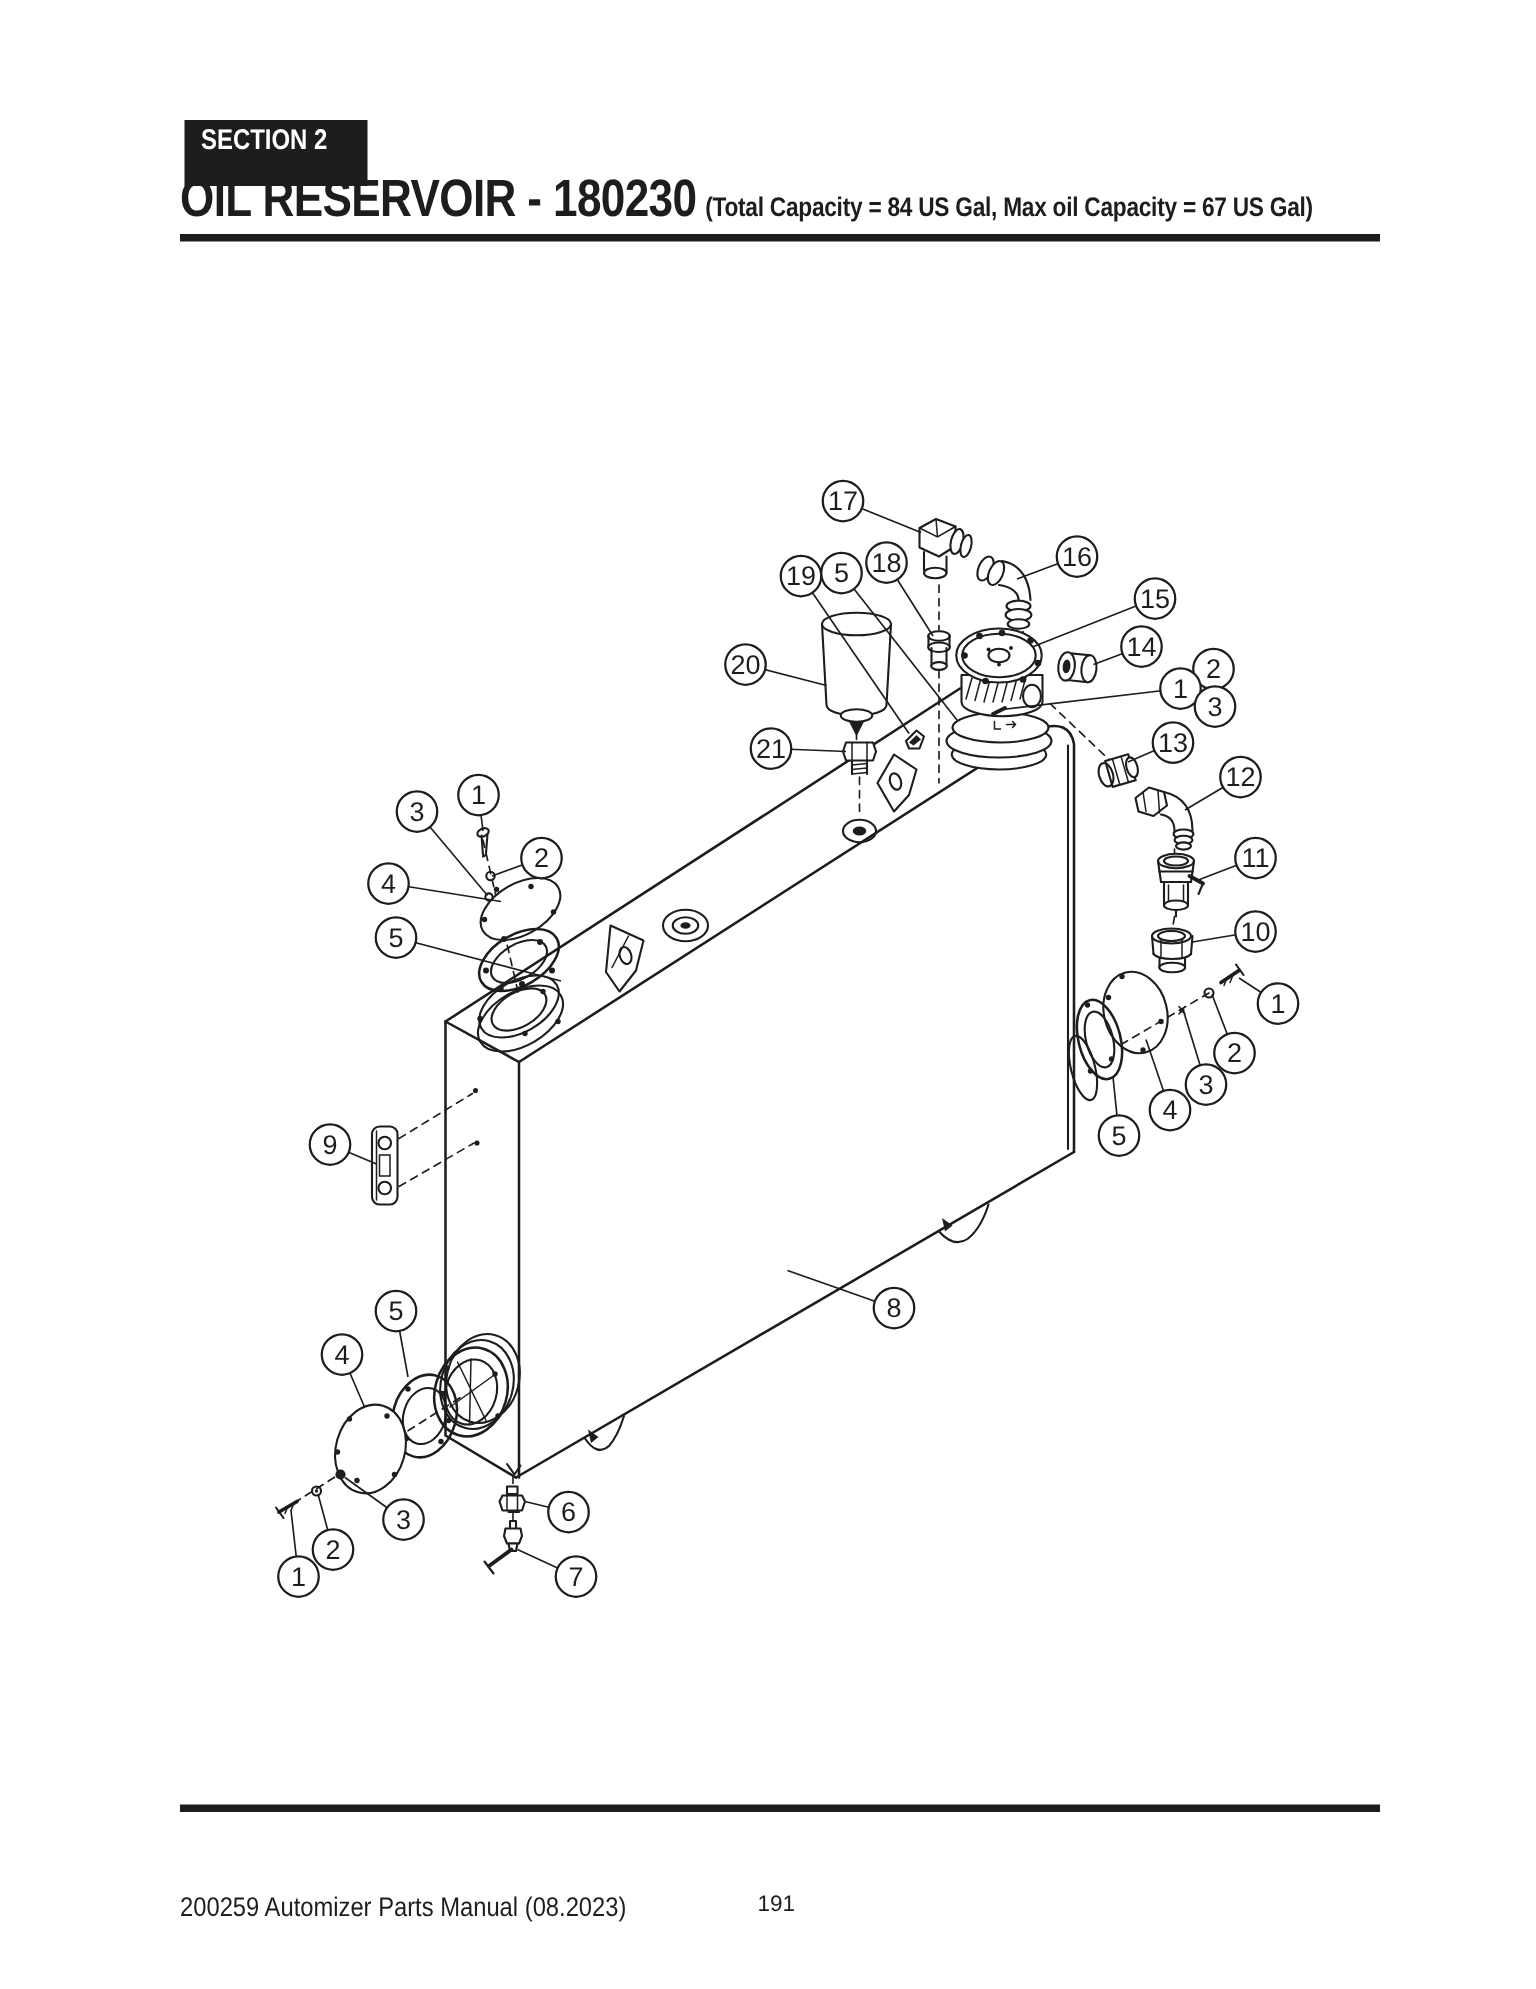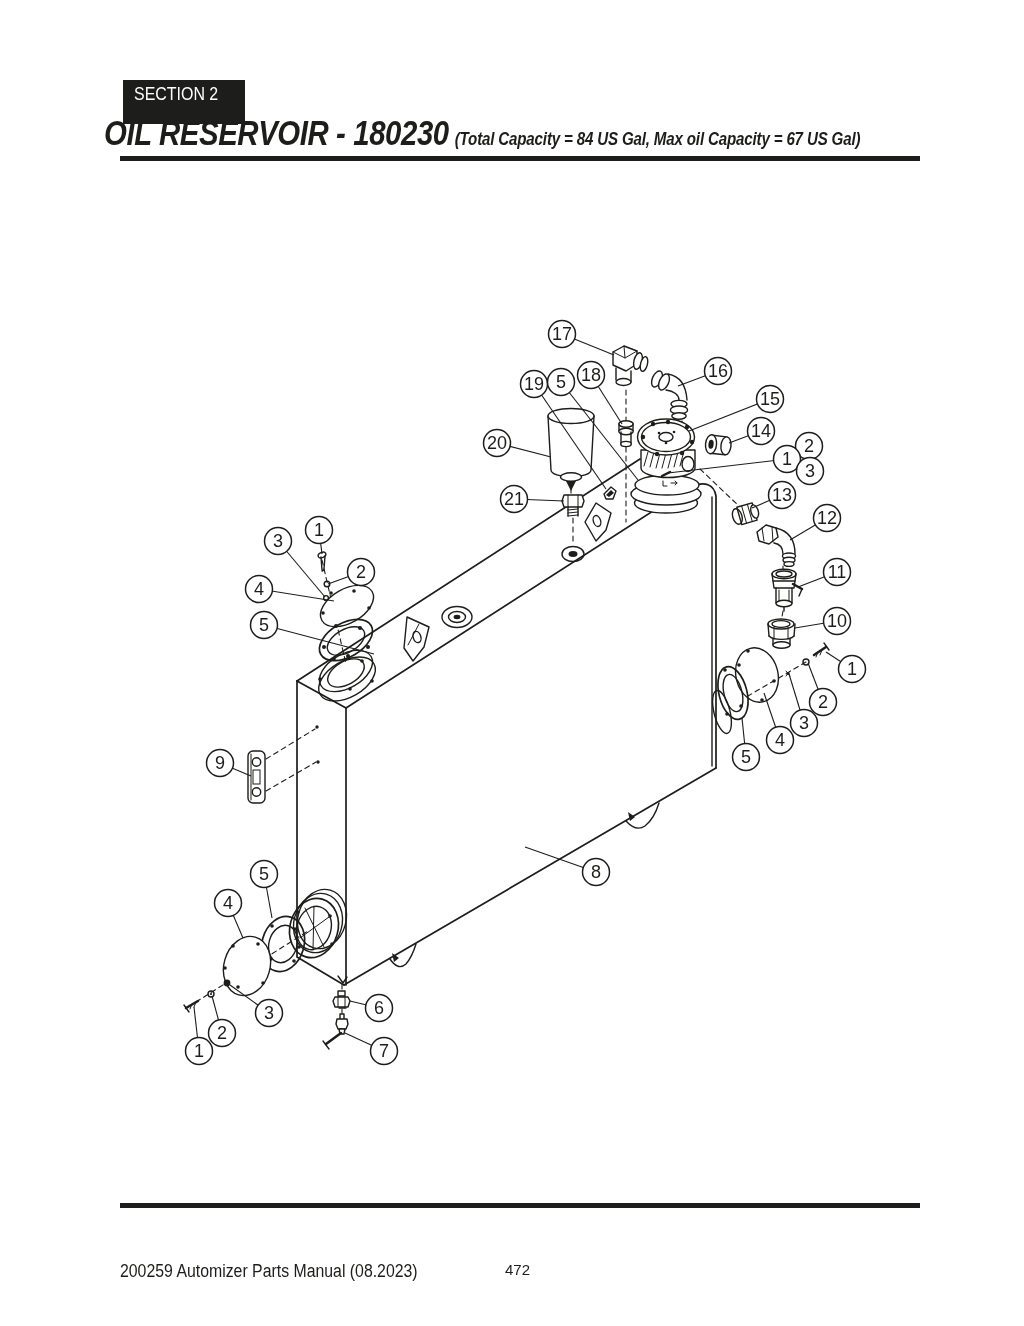--- a/index.html
+++ b/index.html
@@ -6,23 +6,23 @@
   html,body { margin:0; padding:0; }
   body {
     width:1024px; height:1326px; position:relative; background:#ffffff;
     font-family:"Liberation Sans", sans-serif; color:var(--ink); overflow:hidden;
   }
   .condensed { display:inline-block; transform:scaleX(0.84); transform-origin:0 50%; white-space:nowrap; }
   .condensed88 { display:inline-block; transform:scaleX(0.88); transform-origin:0 50%; white-space:nowrap; }
 
   #section-tag {
     position:absolute; left:123px; top:80px; height:44px; background:var(--ink);
-    color:#fff; font-weight:normal; font-size:19px; line-height:28px; padding:0 11px;
+    color:#fff; font-weight:bold; font-size:19px; line-height:28px; padding:0 11px;
   }
-  #title-row { position:absolute; left:104px; top:113px; white-space:nowrap;font-style:italic; }
+  #title-row { position:absolute; left:120px; top:113px; white-space:nowrap; }
   #page-title { display:inline; font-size:35px; font-weight:bold; letter-spacing:-0.5px; margin:0; }
   #title-note { display:inline; font-size:18px; font-weight:bold; margin-left:7px; letter-spacing:-0.2px; }
   .rule { position:absolute; left:120px; width:800px; height:4.5px; background:var(--ink); }
   #header-rule { top:156px; }
   #footer-rule { top:1203px; }
   #footer-left { position:absolute; left:120px; top:1261px; font-size:18px; }
   #footer-page { position:absolute; left:505px; top:1261px; font-size:15px; }
 
   #diagram { position:absolute; left:0; top:0; }
   #diagram * { vector-effect:none; }
@@ -503,13 +503,13 @@
       <g>
         <line x1="384" y1="1051" x2="345" y2="1033" class="leader"></line>
         <circle cx="384" cy="1051" r="13.5" class="balloon-circle"></circle>
         <text x="384" y="1057.2" class="balloon-num">7</text>
       </g>
     </g>
 </svg>
 
 <div class="rule" id="footer-rule"></div>
 <div id="footer-left"><span class="condensed88">200259 Automizer Parts Manual (08.2023)</span></div>
-<div id="footer-page">472</div>
+<div id="footer-page">191</div>
 
 </body></html>

